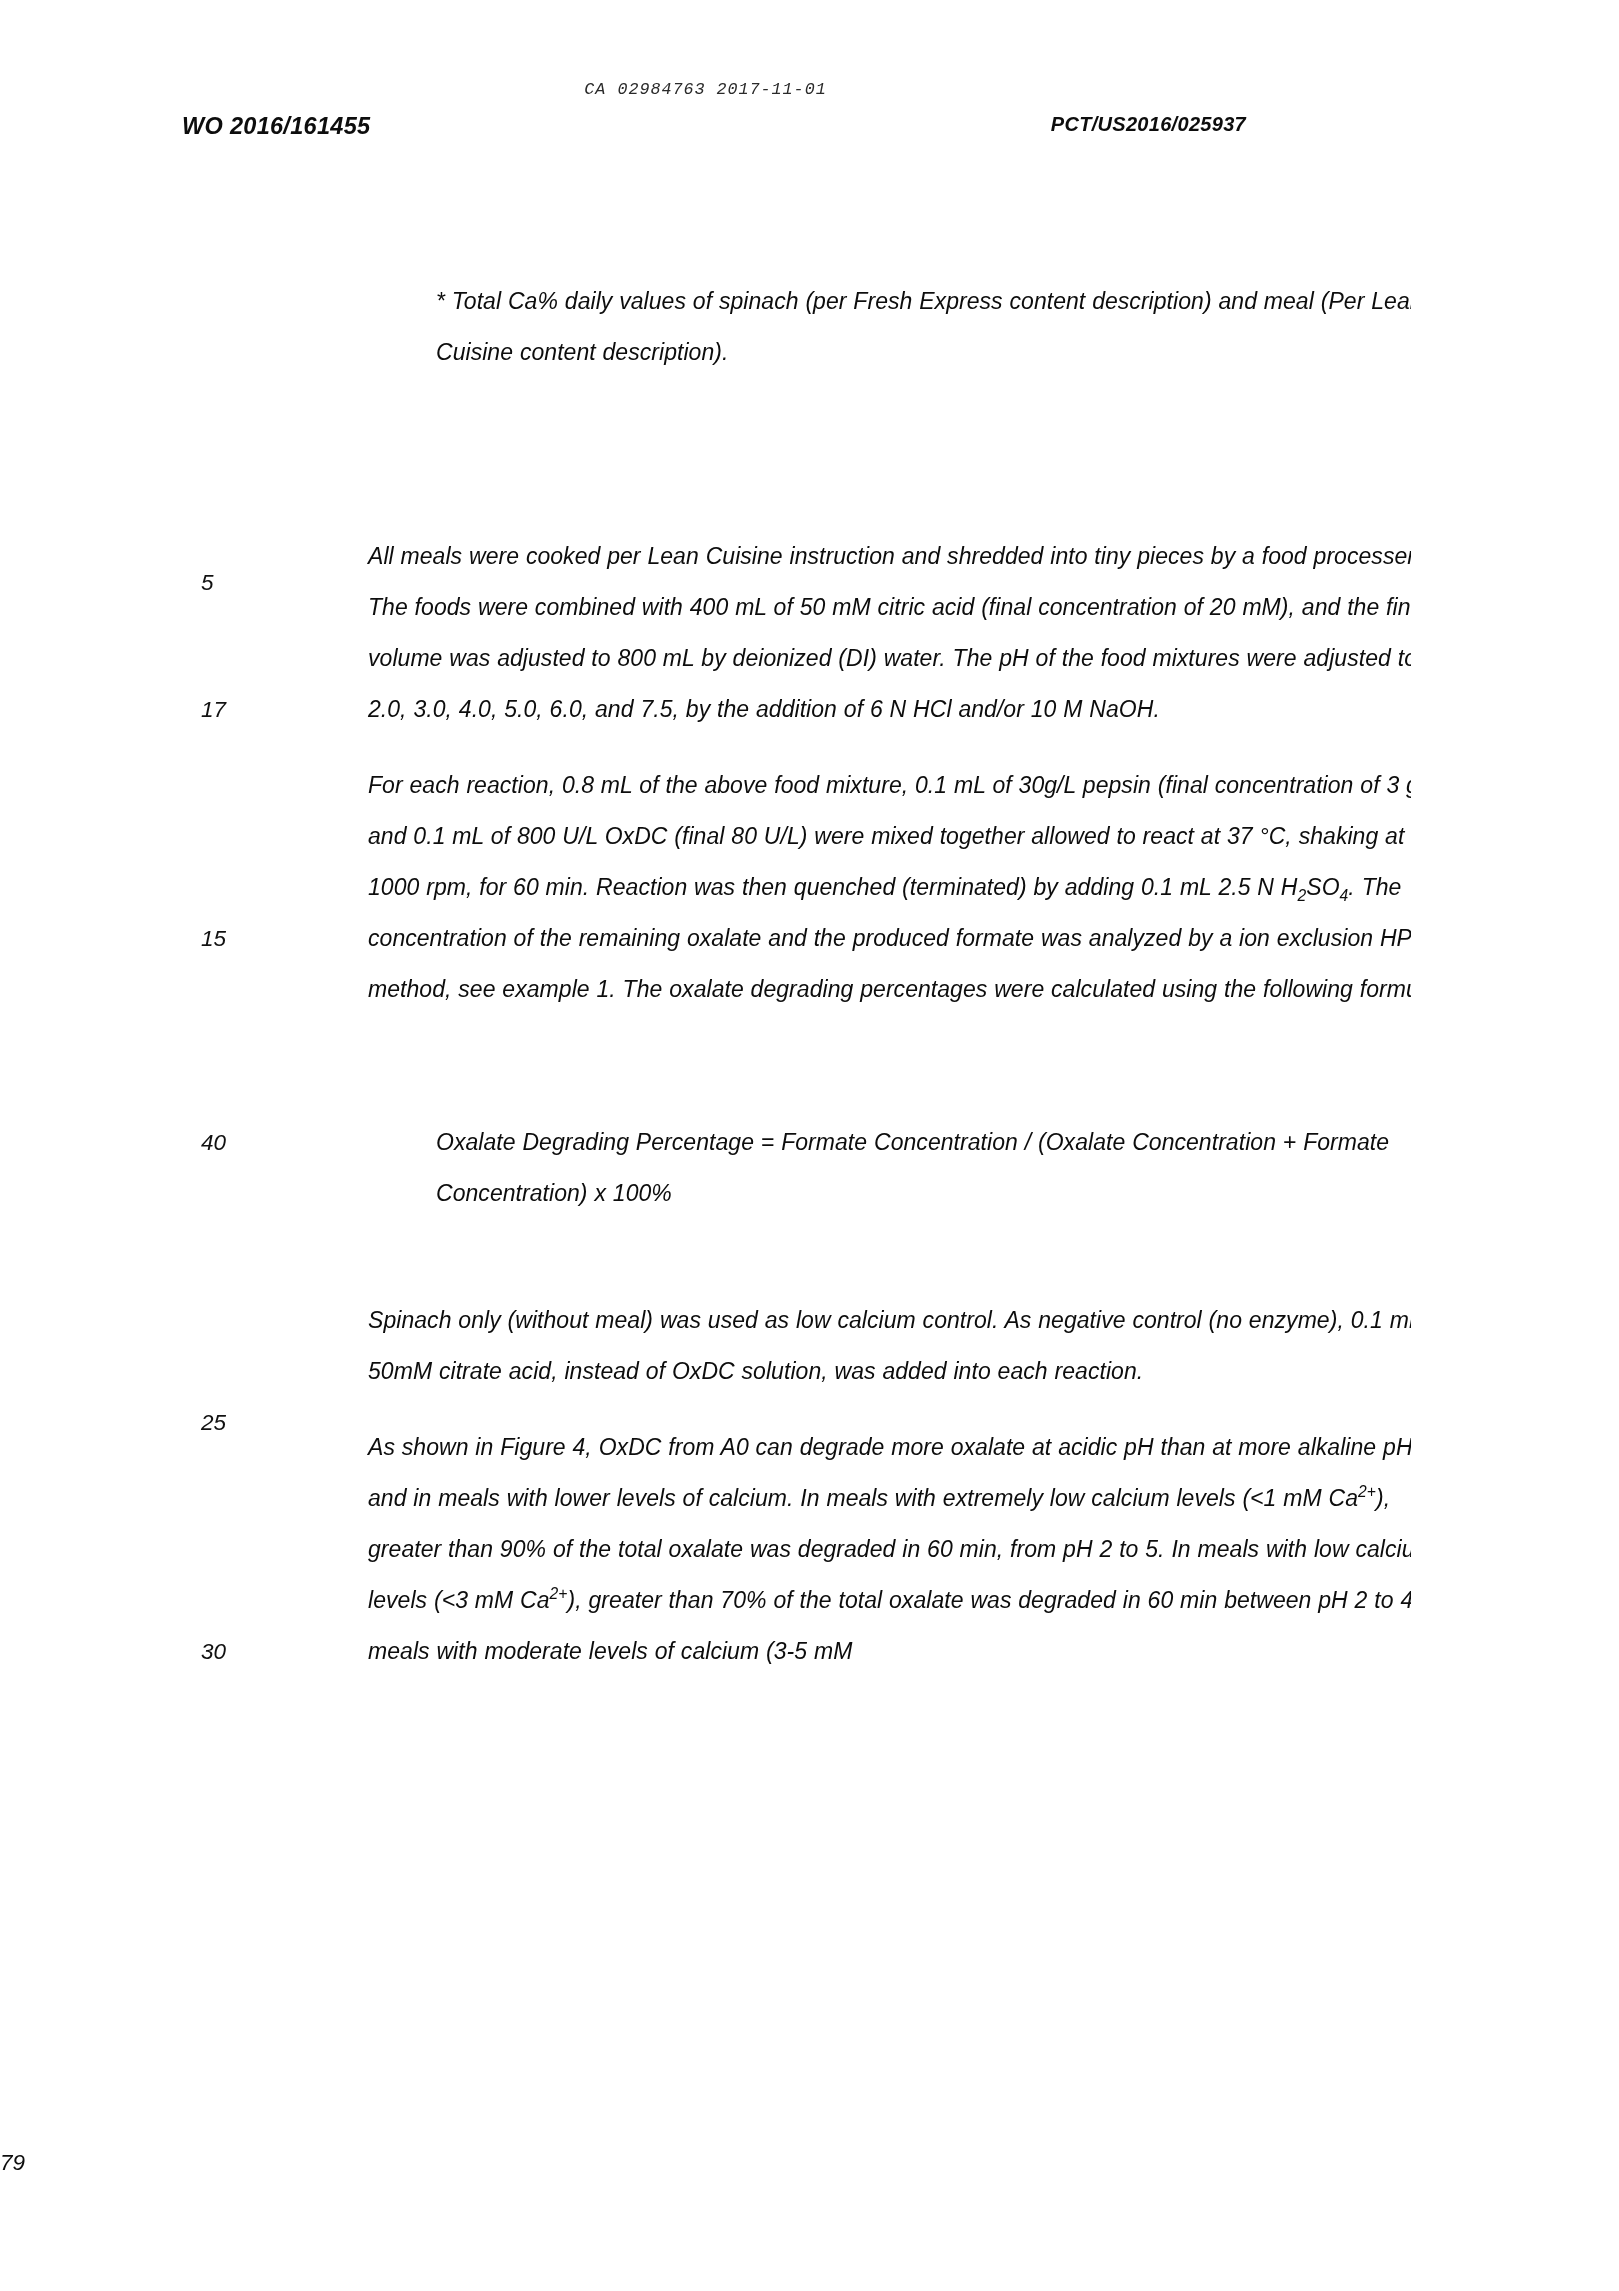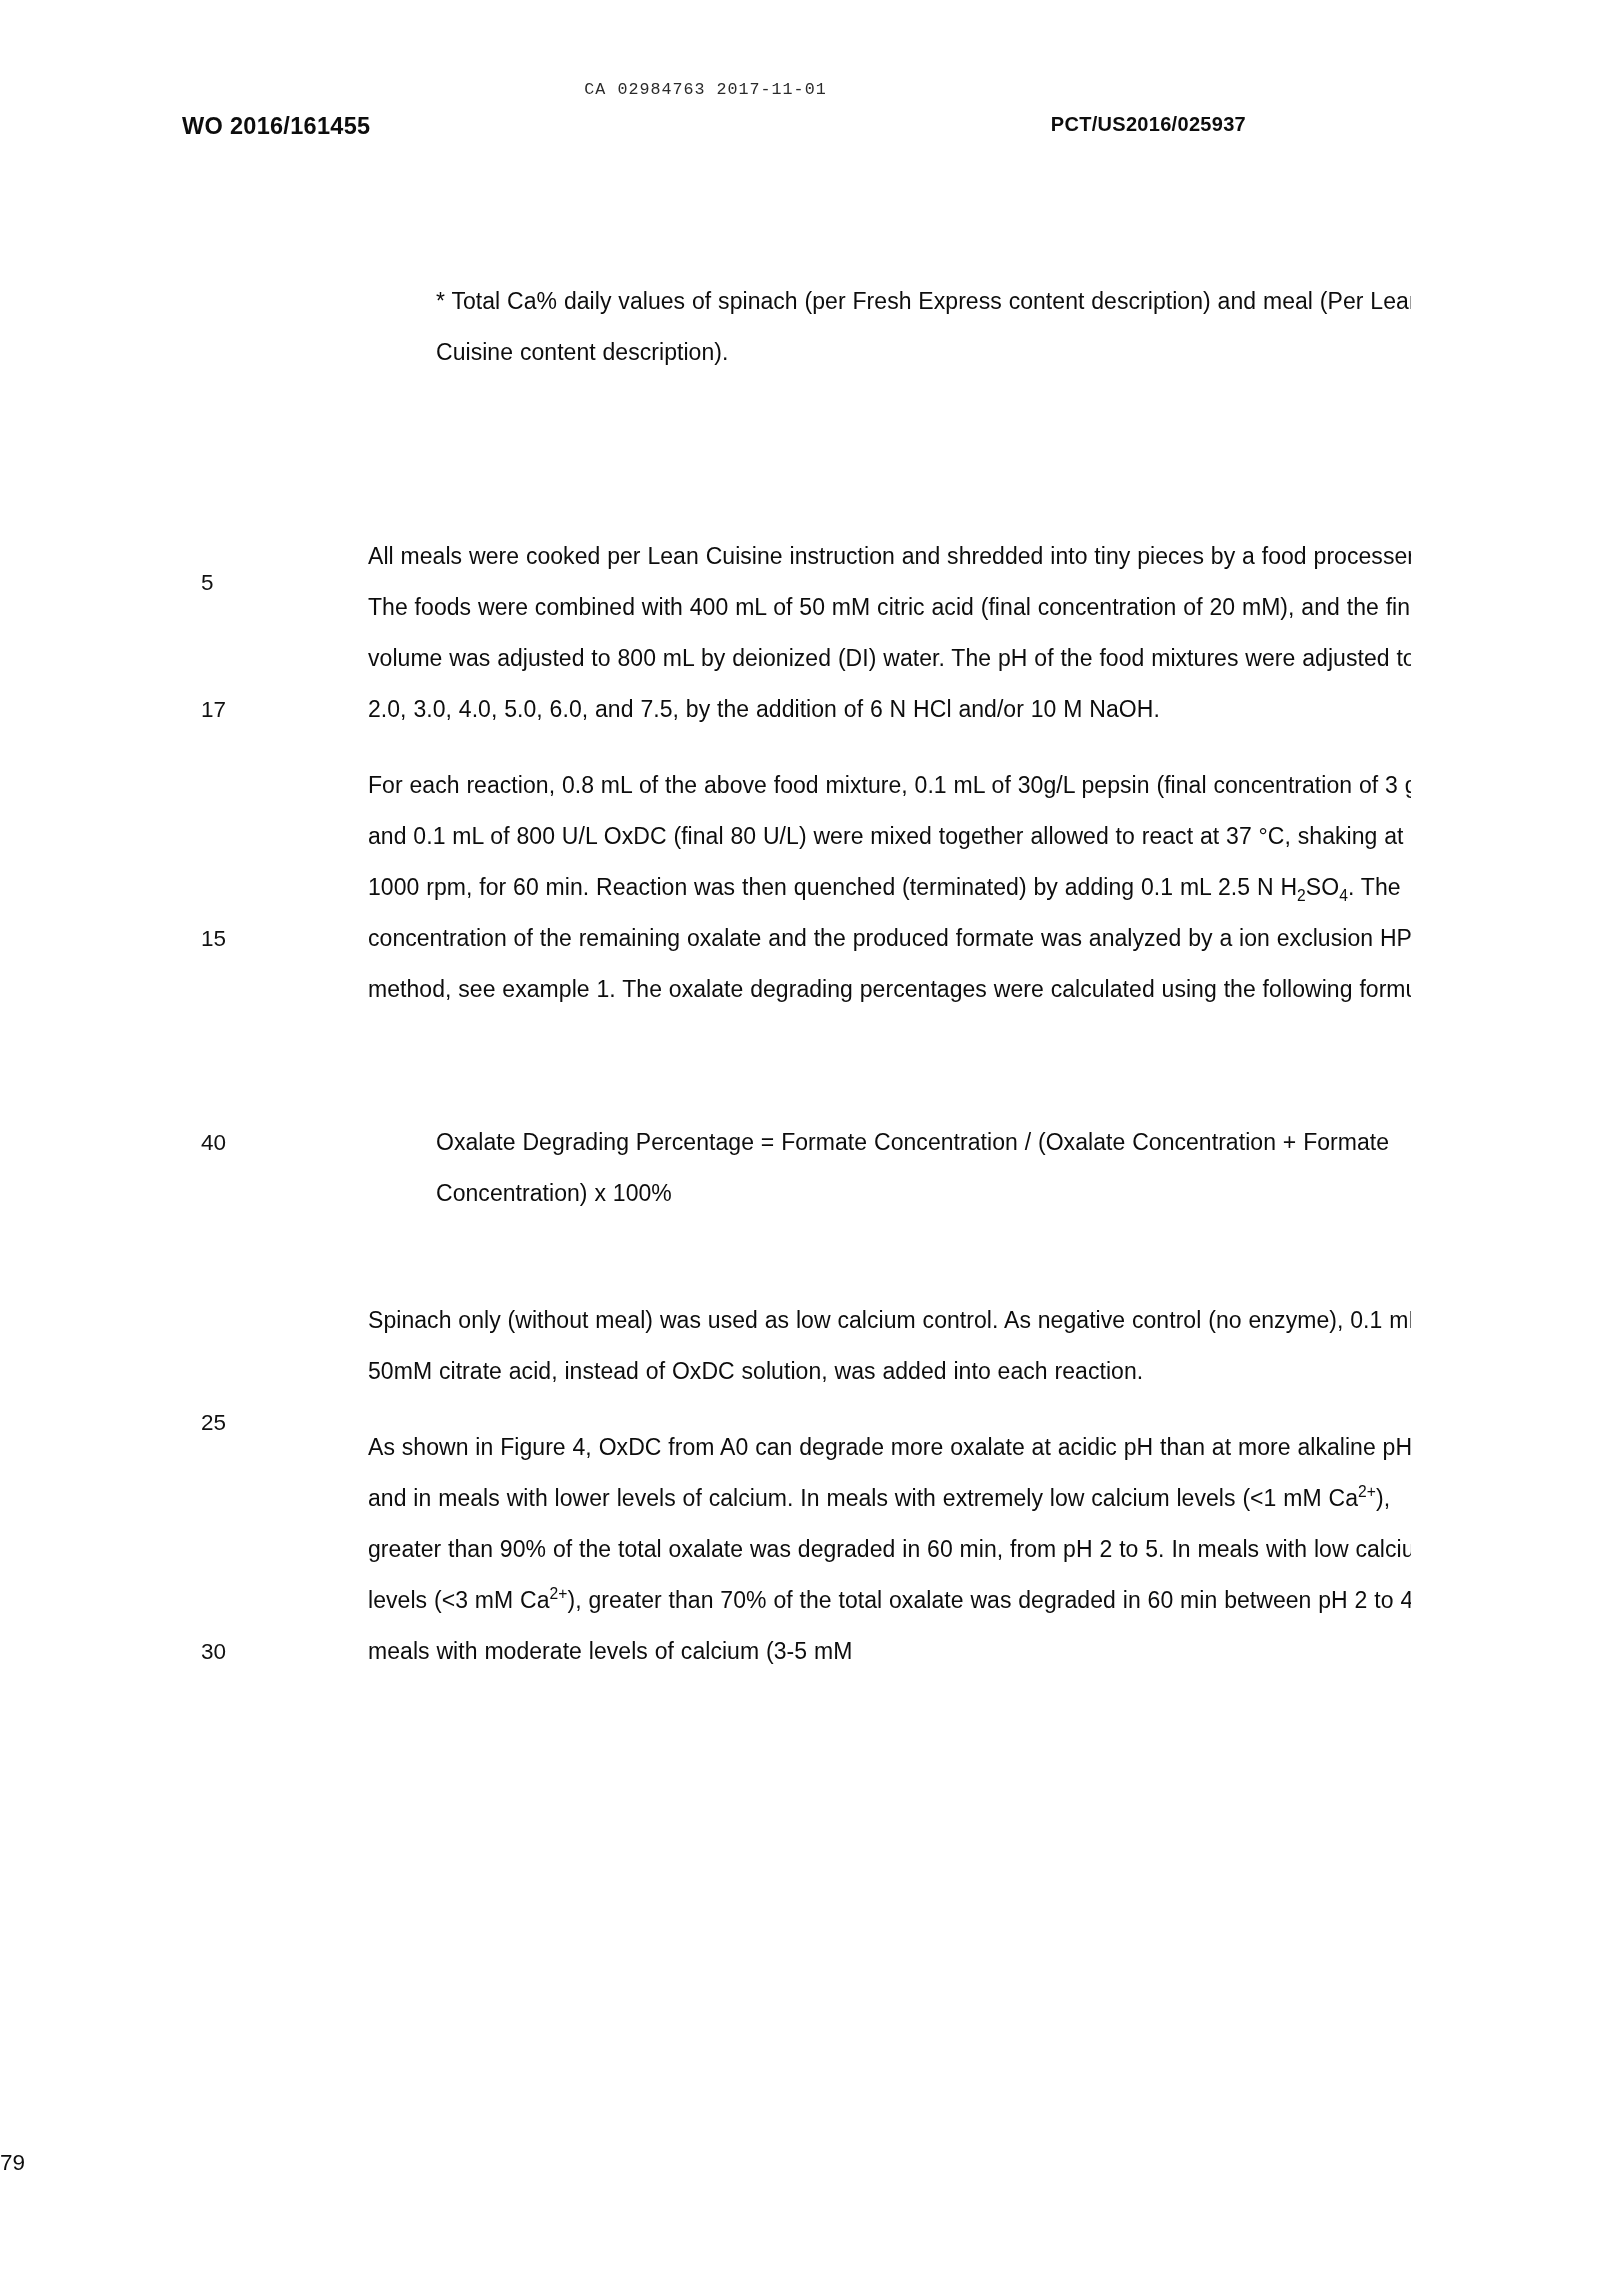--- a/index.html
+++ b/index.html
@@ -10,20 +10,21 @@
   body {
     font-family: "Liberation Sans", sans-serif;
     color: #0d0d0d;
   }
   .page {
     position: relative;
     width: 1411px;
     height: 2292px;
     background: #ffffff;
     overflow: hidden;
+    font-style: italic;
   }
   .stamp {
     position: absolute;
     top: 80px;
     left: 0;
     width: 100%;
     text-align: center;
     font-family: "Liberation Mono", monospace;
     font-size: 16.7px;
     letter-spacing: 1px;

